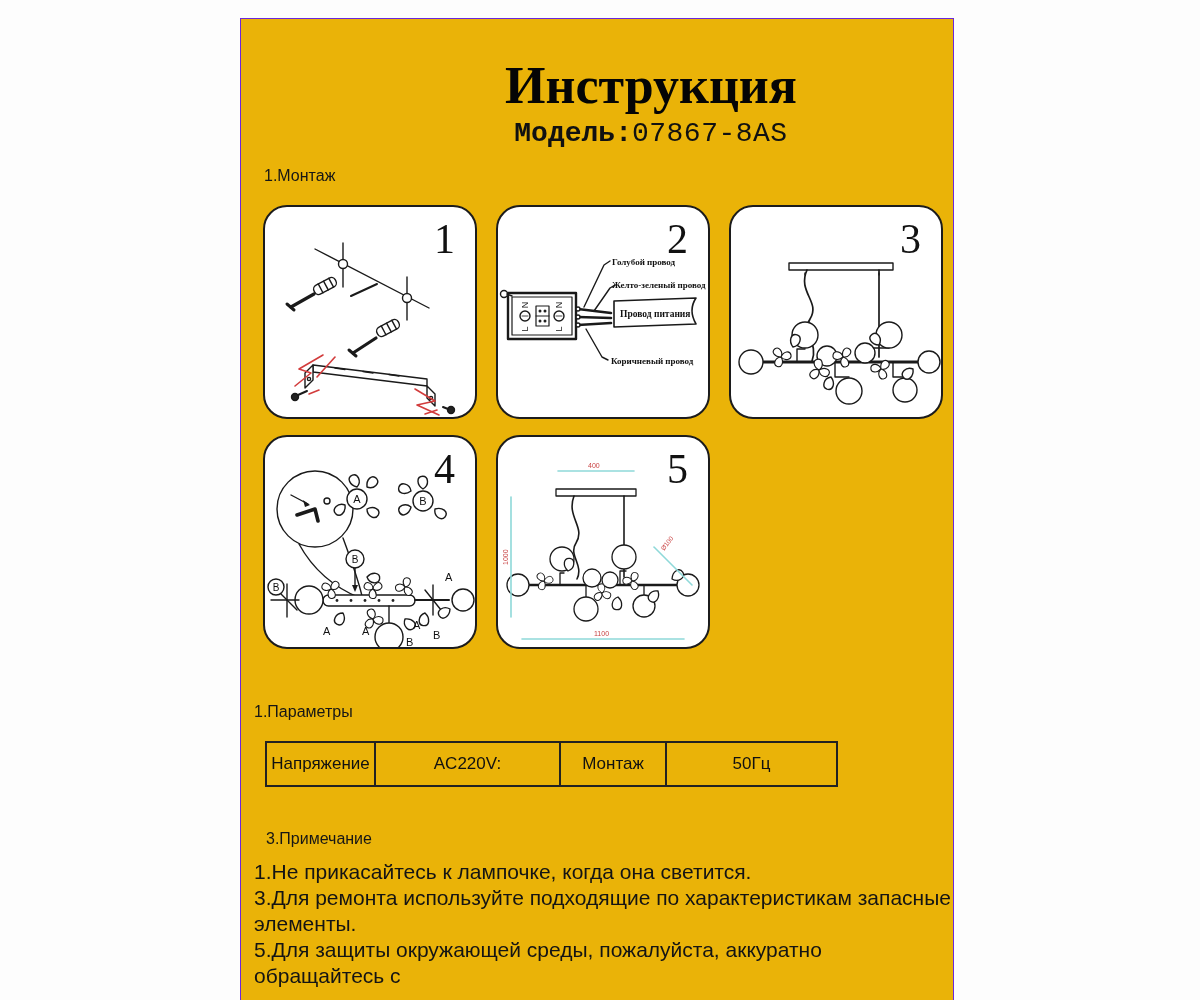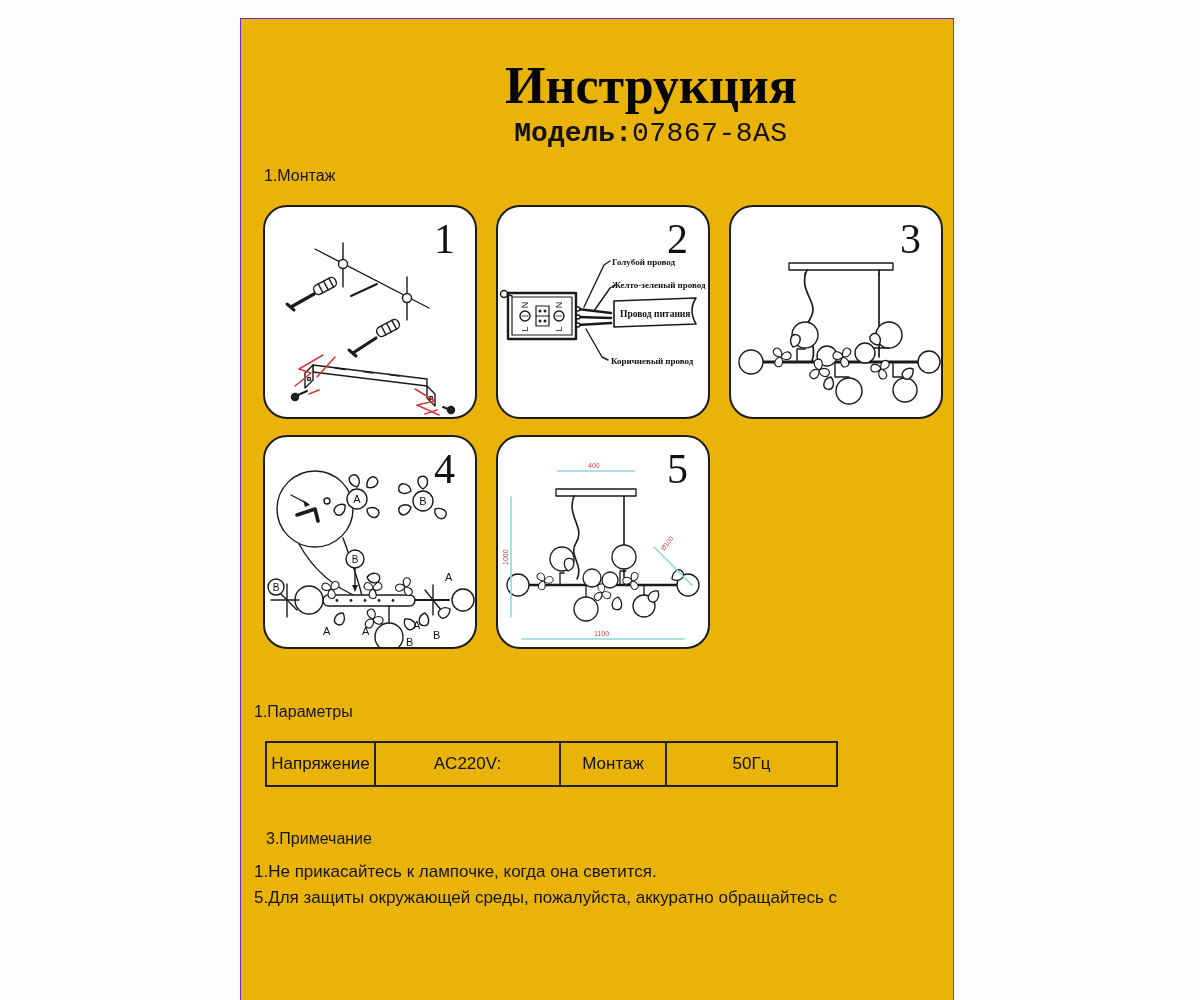--- a/index.html
+++ b/index.html
@@ -48,21 +48,21 @@
   svg text.serifb{font-family:"Liberation Serif", serif;font-weight:bold;}
   table.spec{
     position:absolute;left:24px;top:722px;
     border-collapse:collapse;table-layout:fixed;
   }
   table.spec td{
     border:2px solid #222;height:34px;text-align:center;vertical-align:middle;
     font-size:17px;color:#111;padding:4px 2px;
   }
   .notes{position:absolute;left:13px;top:840px;width:700px;}
-  .note-line{font-size:17px;line-height:26px;color:#141414;}
+  .note-line{font-size:21px;line-height:26px;color:#141414;}
 </style>
 </head>
 <body>
 
 <svg width="0" height="0" style="position:absolute">
   <defs>
     <path id="leaf" d="M0 0 C3 -7 11 -9 12.5 -2.5 C13.5 3 5 6 0 0 Z" fill="#fff"></path>
     <g id="leaf3">
       <use href="#leaf"></use>
       <use href="#leaf" transform="rotate(125)"></use>
@@ -338,16 +338,17 @@
         <td>Монтаж</td>
         <td>50Гц</td>
       </tr>
     </tbody>
   </table>
 
   <div class="sec-heading" id="h-notes">3.Примечание</div>
 
   <div class="notes">
     <div class="note-line">1.Не прикасайтесь к лампочке, когда она светится.</div>
+    <div class="note-line">3.Для ремонта используйте подходящие по характеристикам запасные элементы.</div>
     <div class="note-line">5.Для защиты окружающей среды, пожалуйста, аккуратно обращайтесь с</div>
   </div>
 
 </div>
 
 </body></html>

